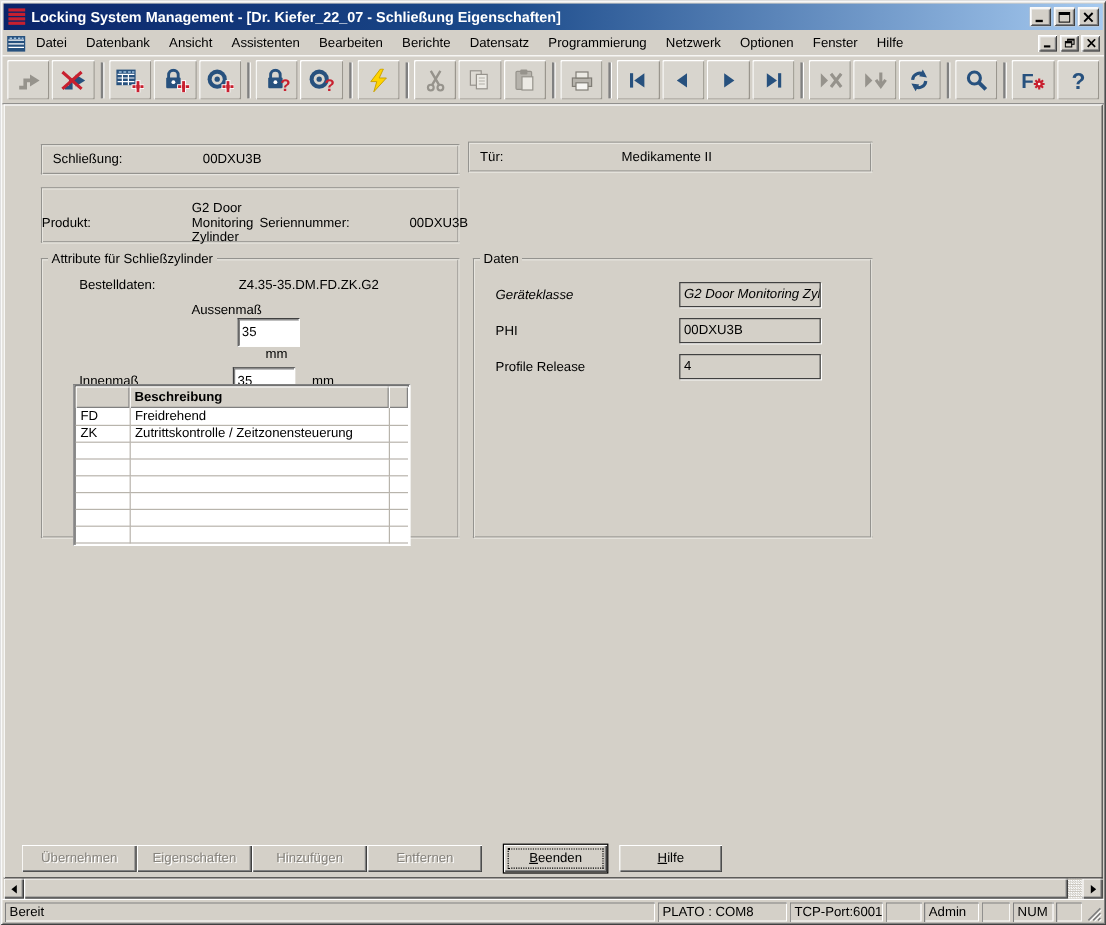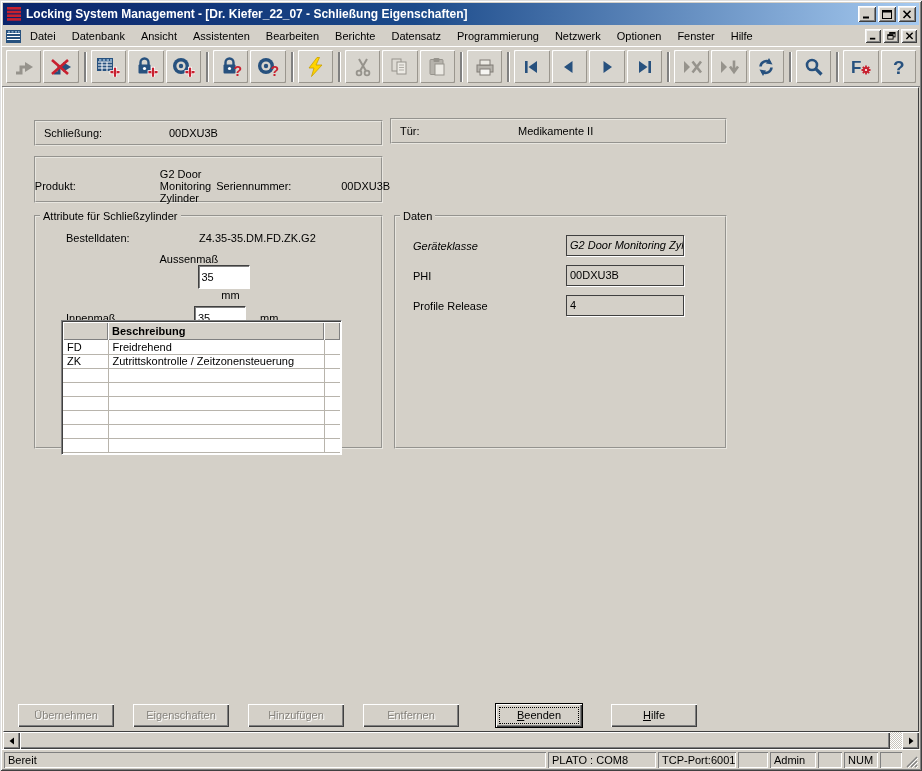--- a/index.html
+++ b/index.html
@@ -79,21 +79,21 @@
   .attrtable table { border-collapse:collapse; width:100%; table-layout:fixed; }
   .attrtable th {
     height:18px; background:#d4d0c8; font-weight:bold; text-align:left; padding:0 4px;
     box-shadow: inset 1px 1px 0 #fff, inset -1px -1px 0 #808080;
   }
   .attrtable td { height:14px; border-right:1px solid #b8b4ac; border-bottom:1px solid #b8b4ac; padding:0 4px; white-space:nowrap; overflow:hidden; }
   .attrtable td:last-child { border-right:none; }
   
   .btnrow { position:absolute; left:14px; bottom:4px; display:flex; align-items:center; }
   .btn {
-    width:96px; height:23px; margin-right:19px; background:#d4d0c8; text-align:center;
+    width:96px; height:23px; margin-right:0; background:#d4d0c8; text-align:center;
     box-shadow: inset 1px 1px 0 #fff, inset -1px -1px 0 #404040, inset -2px -2px 0 #808080;
     display:flex; align-items:stretch; justify-content:stretch;
   }
   .btn .inner { flex:1; margin:3px; border:1px dotted transparent; display:block; line-height:14px; }
   .btn.disabled { color:#86837d; text-shadow:1px 1px 0 #fff; }
   .btn.default { margin-left:18px; width:86px; outline:1px solid #000; }
   .btn.default .inner { border-color:#000; }
   .btn.help-btn { width:86px; margin-left:10px; }
   .accel::first-letter { text-decoration:underline; }
   

